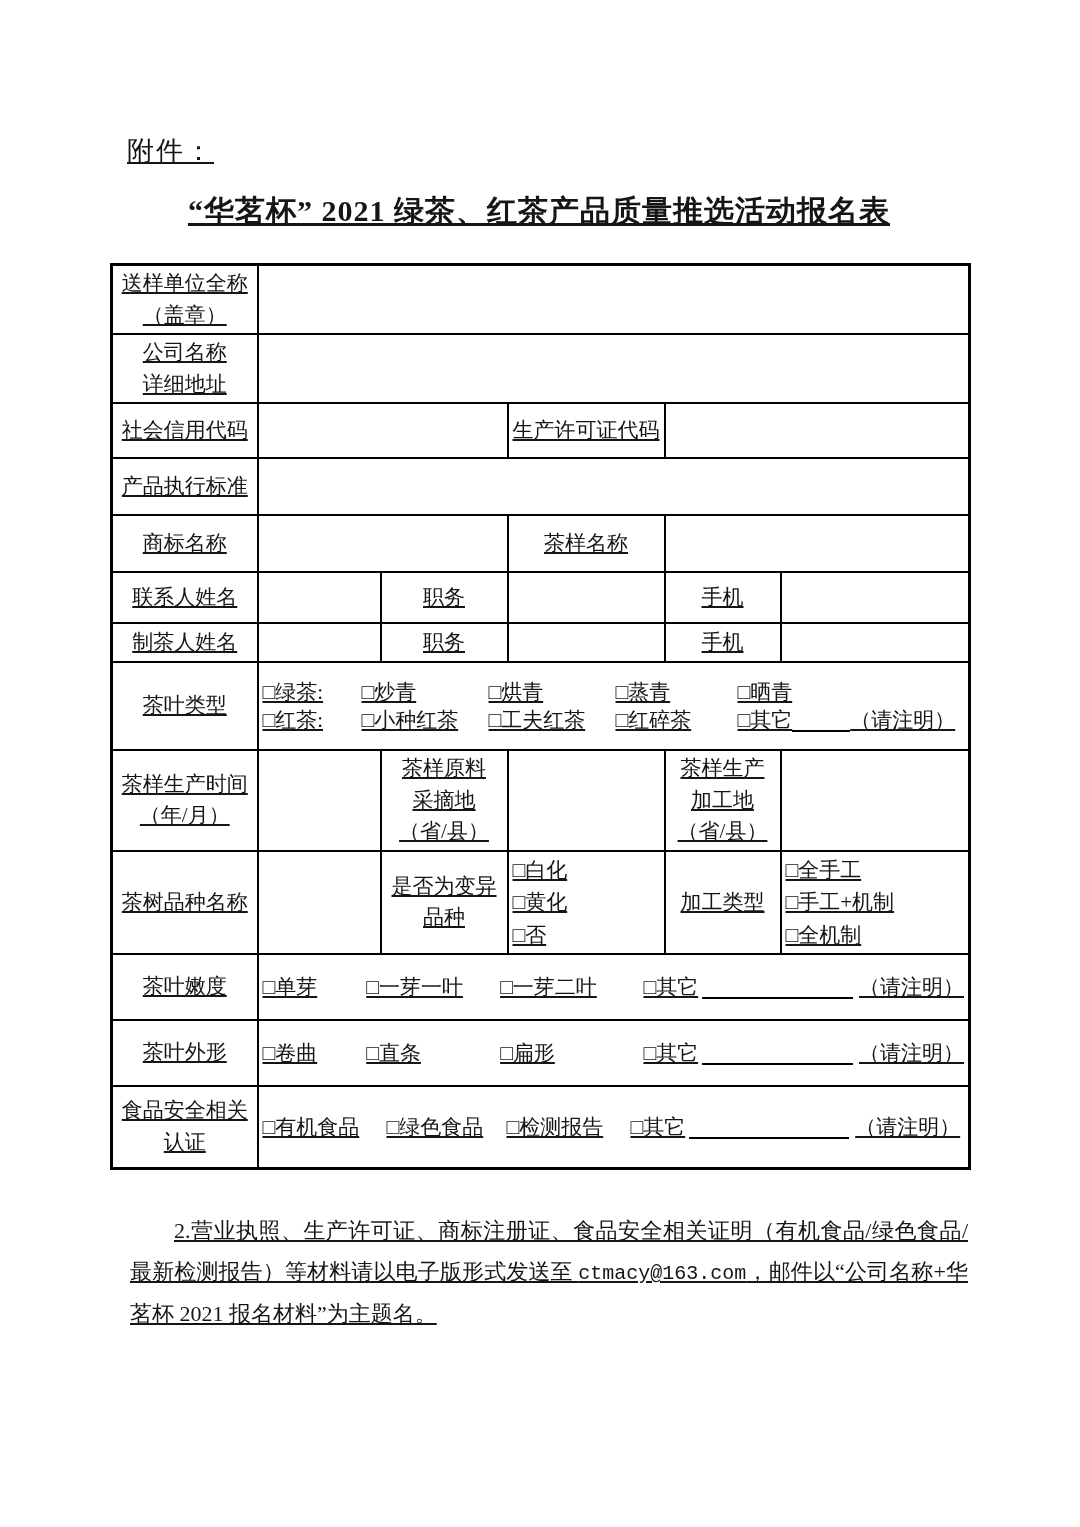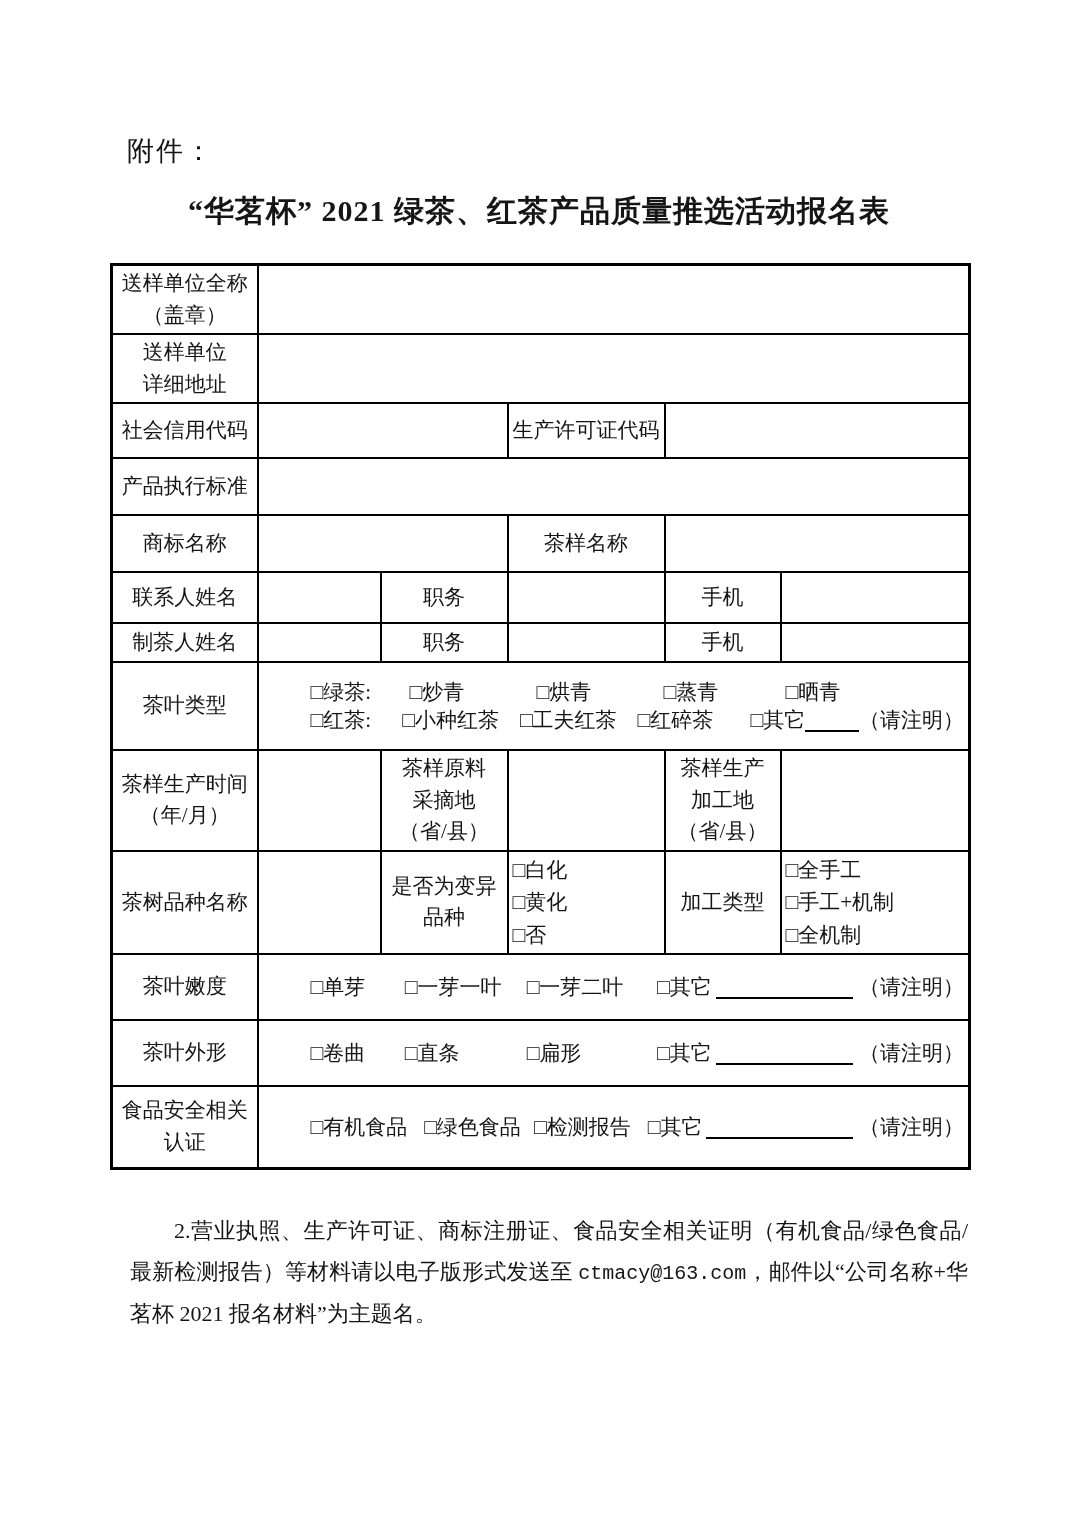--- a/index.html
+++ b/index.html
@@ -4,20 +4,21 @@
 <style>
   html,body{margin:0;padding:0;background:#ffffff;}
   .page{
     position:relative;
     width:1080px;height:1527px;
     background:#ffffff;
     box-sizing:border-box;
     padding:133px 112px 0 110px;
     font-family:"Liberation Serif","DejaVu Serif",serif;
     color:#151515;
+    text-decoration:underline;
   }
   .attachment{
     margin-left:17px;
     font-size:27px;
     letter-spacing:2px;
   }
   .doc-title{
     margin:22px 0 0 0;
     text-align:center;
     font-size:30px;
@@ -34,21 +35,21 @@
   table.form td{
     border:2px solid #000;
     font-size:21px;
     vertical-align:middle;
     padding:2px 4px;
     box-sizing:border-box;
     overflow:hidden;
   }
   td.lab{text-align:center;line-height:1.5;}
   td.cb-cell{padding-left:9px;padding-right:6px;}
-  .cb-line{display:flex;align-items:center;white-space:nowrap;margin-left:48px;}
+  .cb-line{display:flex;align-items:center;white-space:nowrap;}
   .cb-col{line-height:1.55;white-space:nowrap;}
   .opt{display:inline-block;white-space:nowrap;}
   .blank{display:inline-block;height:22px;border-bottom:2px solid #000;}
   .blank-sm{width:58px;}
   .blank-lg{width:160px;margin:0 6px 0 4px;}
   .w99{width:99px}.w110{width:110px}.w120{width:120px}.w122{width:122px}
   .w124{width:124px}.w126{width:142px}.w127{width:127px}.w132{width:152px}
   tr.h64{height:64px}tr.h55{height:55px}tr.h57{height:57px}tr.h51{height:51px}
   tr.h45{height:39px}tr.h88{height:88px}tr.h93{height:93px}tr.h66{height:66px}tr.h82{height:82px}
   .notes{
@@ -85,21 +86,21 @@
         <tr class="h64">
       <td class="lab">
         <div>送样单位全称</div>
         <div>（盖章）</div>
       </td>
       <td colspan="5"></td>
     </tr>
 
     <tr class="h64">
       <td class="lab">
-        <div>送样单位</div>
+        <div>公司名称</div>
         <div>详细地址</div>
       </td>
       <td colspan="5"></td>
     </tr>
 
     <tr class="h55">
       <td class="lab">社会信用代码</td>
       <td colspan="2"></td>
       <td class="lab">生产许可证代码</td>
       <td colspan="2"></td>

